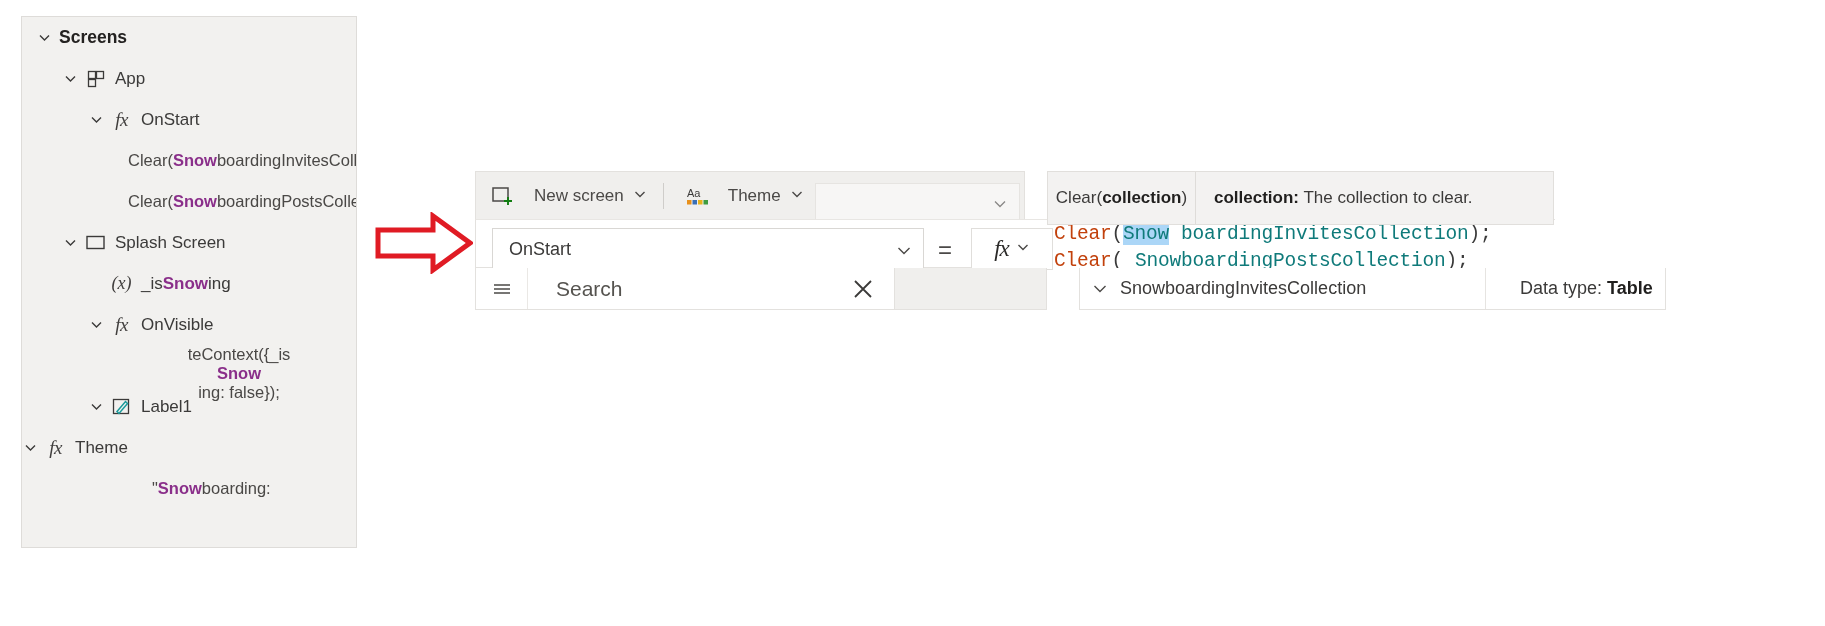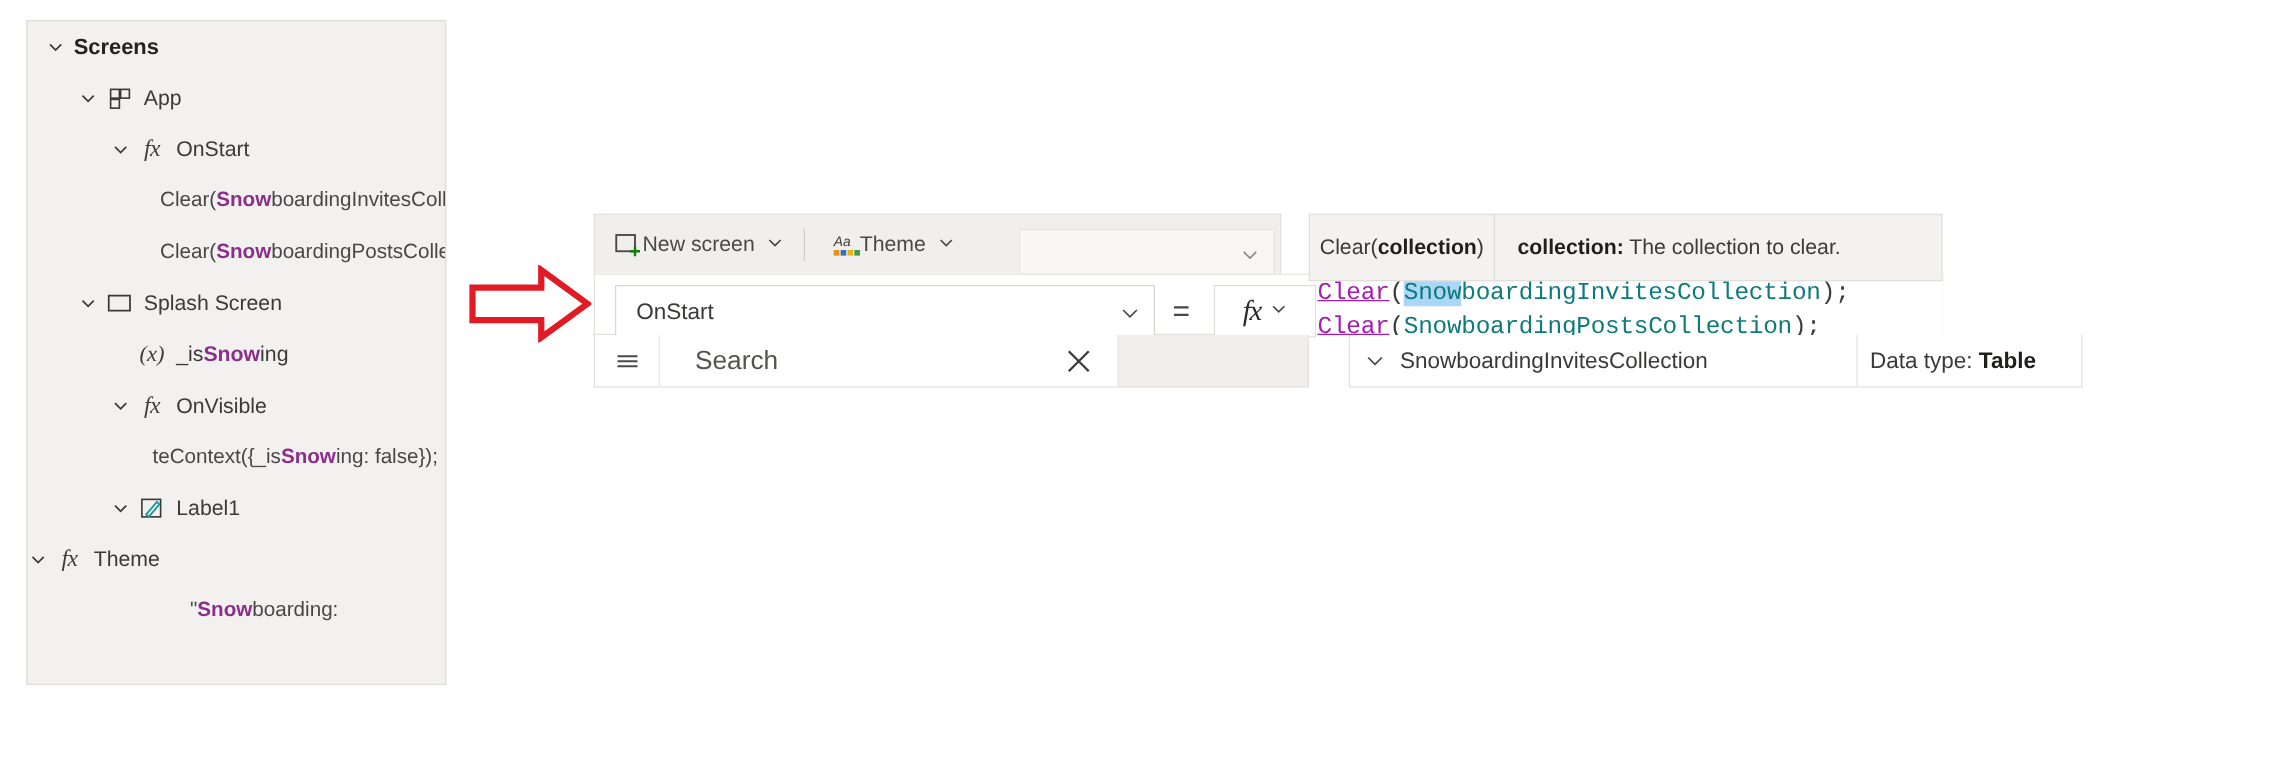--- a/index.html
+++ b/index.html
@@ -49,21 +49,21 @@
 
   #toolbar{
     position:absolute;left:0px;top:6px;width:550px;height:48px;
     background:#f0efed;border:1px solid #e3e1de;box-sizing:border-box;
     border-bottom:none;display:flex;align-items:center;
   }
   .tb-btn{
     display:flex;align-items:center;height:48px;padding:0 10px 0 14px;
     font-size:17px;color:#4b4947;cursor:default;
   }
-  .tb-ico{width:24px;height:24px;margin-right:0;position:relative;display:block;font-style:italic;}
+  .tb-ico{width:24px;height:24px;margin-right:20px;position:relative;display:block;}
   .tb-cap{white-space:nowrap;}
   .tb-chev{margin-left:9px;display:block;}
   .tb-sep{width:1px;height:26px;background:#cfcdca;margin:0 6px;}
   .tb-blank{
     position:absolute;left:339px;top:11px;width:205px;height:37px;
     background:#f7f6f5;border:1px solid #e6e4e1;box-sizing:border-box;
   }
   .tb-blank-chev{position:absolute;right:12px;top:13px;}
 
   #fbar{
@@ -94,23 +94,23 @@
   #fx-box .fxc{margin-left:7px;display:block;}
 
   #code-area{
     position:absolute;left:578px;top:55px;width:502px;height:48px;
     background:#ffffff;overflow:hidden;
     font-family:"Liberation Mono",monospace;font-size:19.5px;
   }
   .cline{position:absolute;left:1px;white-space:nowrap;letter-spacing:-0.2px;}
   .cline.l1{top:3px;}
   .cline.l2{top:30px;}
-  .c-fn{color:#a21caf;text-decoration:underline;}
+  .c-fn{color:#c2410c;}
   .c-punct{color:#3a3a3a;}
-  .c-ident{color:#0f7a7a;}
+  .c-ident{color:#0f7a7a;padding-left:12px;}
   .c-sel{background:#abd6f7;color:#0f7a7a;}
 
   #tooltip{
     position:absolute;left:572px;top:6px;width:507px;height:54px;
     background:#f3f2f1;border:1px solid #e1dfdc;box-sizing:border-box;
     display:flex;align-items:center;
   }
   #tt-sig{
     width:148px;height:100%;display:flex;align-items:center;
     justify-content:center;font-size:17px;color:#3b3a39;
@@ -137,21 +137,21 @@
 
   #sugg{
     position:absolute;left:572px;top:103px;width:587px;height:42px;
     background:#ffffff;border:1px solid #e3e1de;box-sizing:border-box;
     border-top:none;display:flex;align-items:center;margin-left:32px;
   }
   #sugg-chev{width:40px;display:flex;align-items:center;justify-content:center;}
   #sugg-name{flex:1;font-size:18px;color:#3b3a39;white-space:nowrap;}
   #sugg-type{
     width:180px;height:100%;display:flex;align-items:center;
-    padding-left:10px;box-sizing:border-box;
+    padding-left:34px;box-sizing:border-box;
     border-left:1px solid #e6e4e1;font-size:18px;color:#3b3a39;white-space:nowrap;
   }
   #sugg-type b{color:#201f1e;}
   #studio-spacer{
     position:absolute;left:420px;top:103px;width:152px;height:42px;
     background:#f0efed;border:1px solid #e3e1de;box-sizing:border-box;
     border-top:none;border-left:none;
   }
 </style>
 </head>
@@ -237,21 +237,21 @@
       <svg width="17" height="17" viewBox="0 0 17 17">
           <path d="M4 6.5 L8.5 11 L13 6.5" fill="none" stroke="#3b3a39" stroke-width="1.4"></path>
         </svg>
     </span>
     <span class="ticon">
         <span class="fxglyph">fx</span>
       </span>
     <span>OnVisible</span>
   </div>
 
-  <div class="tree-row code" style="padding-left:100px;">
+  <div class="tree-row code" style="padding-left:100px;flex-direction:column;">
     <span>teContext({_is</span>
       <span class="hl">Snow</span>
       <span>ing: false});</span>
   </div>
 
   <div class="tree-row" style="padding-left:66px;">
     <span class="chev">
       <svg width="17" height="17" viewBox="0 0 17 17">
           <path d="M4 6.5 L8.5 11 L13 6.5" fill="none" stroke="#3b3a39" stroke-width="1.4"></path>
         </svg>

